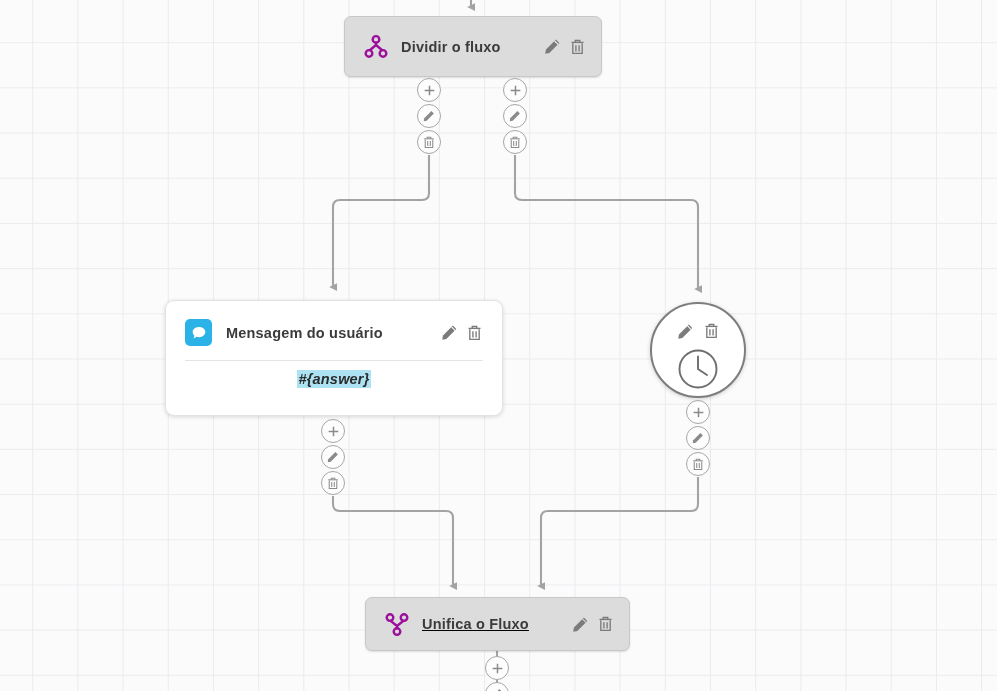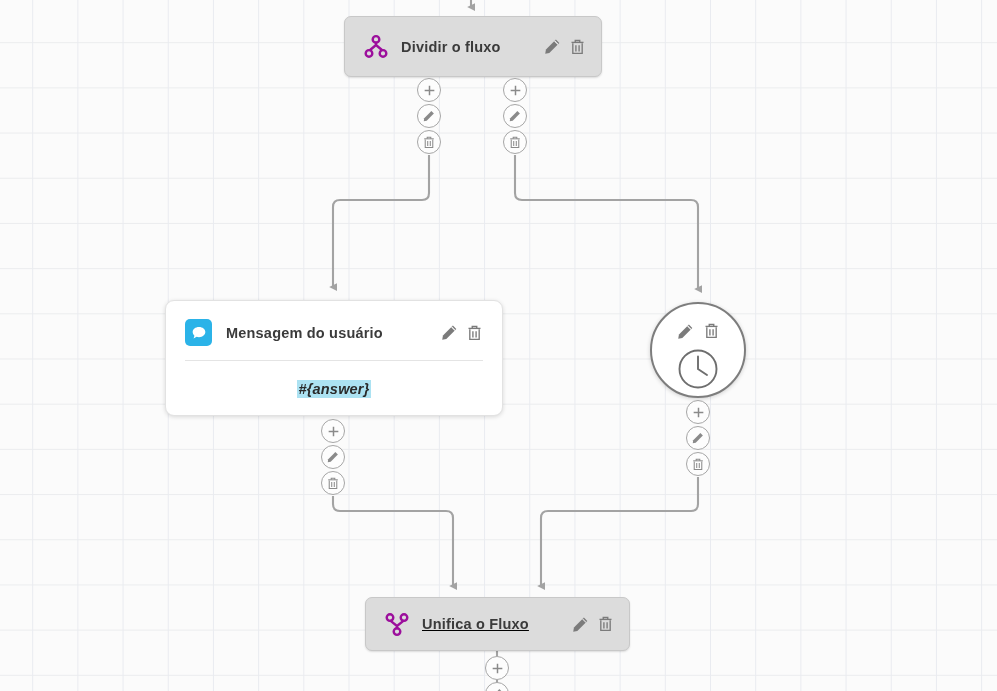--- a/index.html
+++ b/index.html
@@ -105,21 +105,21 @@
     display: flex;
     align-items: center;
     justify-content: center;
   }
   .msg-divider {
     margin: 14px 19px 0 19px;
     height: 1px;
     background: #e4e4e4;
   }
   .msg-body {
-    margin-top: 20px;
+    margin-top: 10px;
     text-align: center;
     font-size: 14.5px;
   }
   .msg-var {
     background: #ace2f2;
     color: #2a2a2a;
     font-style: italic;
     font-weight: bold;
     padding: 1px 1px;
     letter-spacing: .2px;

